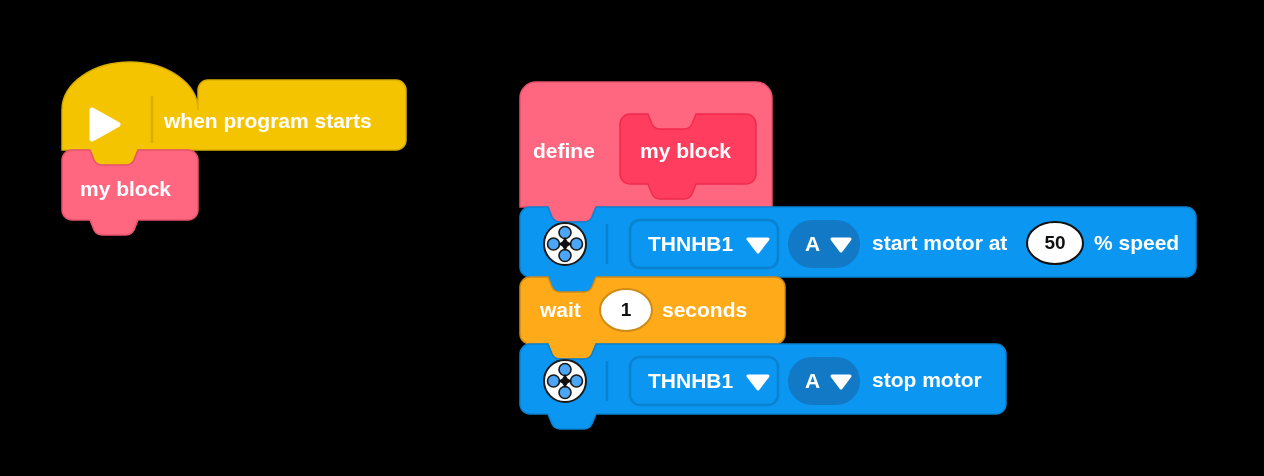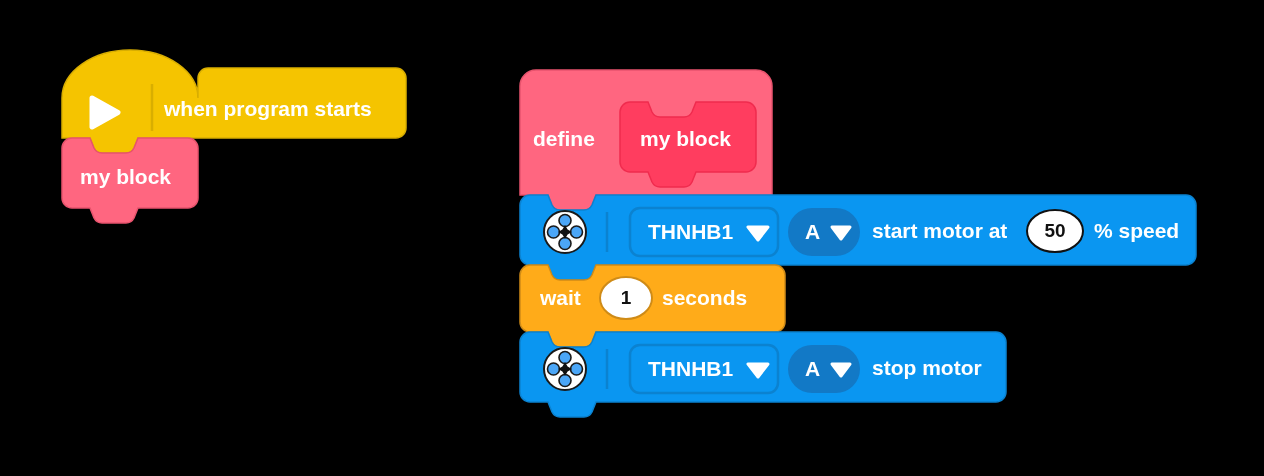--- a/index.html
+++ b/index.html
@@ -2,21 +2,21 @@
 <html><head>
 <meta charset="utf-8">
 <title>Scratch Blocks</title>
 <style>
   html,body{margin:0;padding:0;background:#000;}
   body{
     width:1264px;height:476px;
     font-family:"Liberation Sans", sans-serif;
     overflow:hidden;position:relative;
   }
-  .stage{position:absolute;left:0;top:0;width:1264px;height:455px;}
+  .stage{position:absolute;left:0;top:12px;width:1264px;height:455px;}
   svg{display:block;position:absolute;left:0;top:0;overflow:visible;}
   .blk-text{
     font-family:"Liberation Sans", sans-serif;
     font-weight:bold;
     fill:#ffffff;
     font-size:21px;
     dominant-baseline:middle;
   }
   .num-text{
     font-family:"Liberation Sans", sans-serif;

